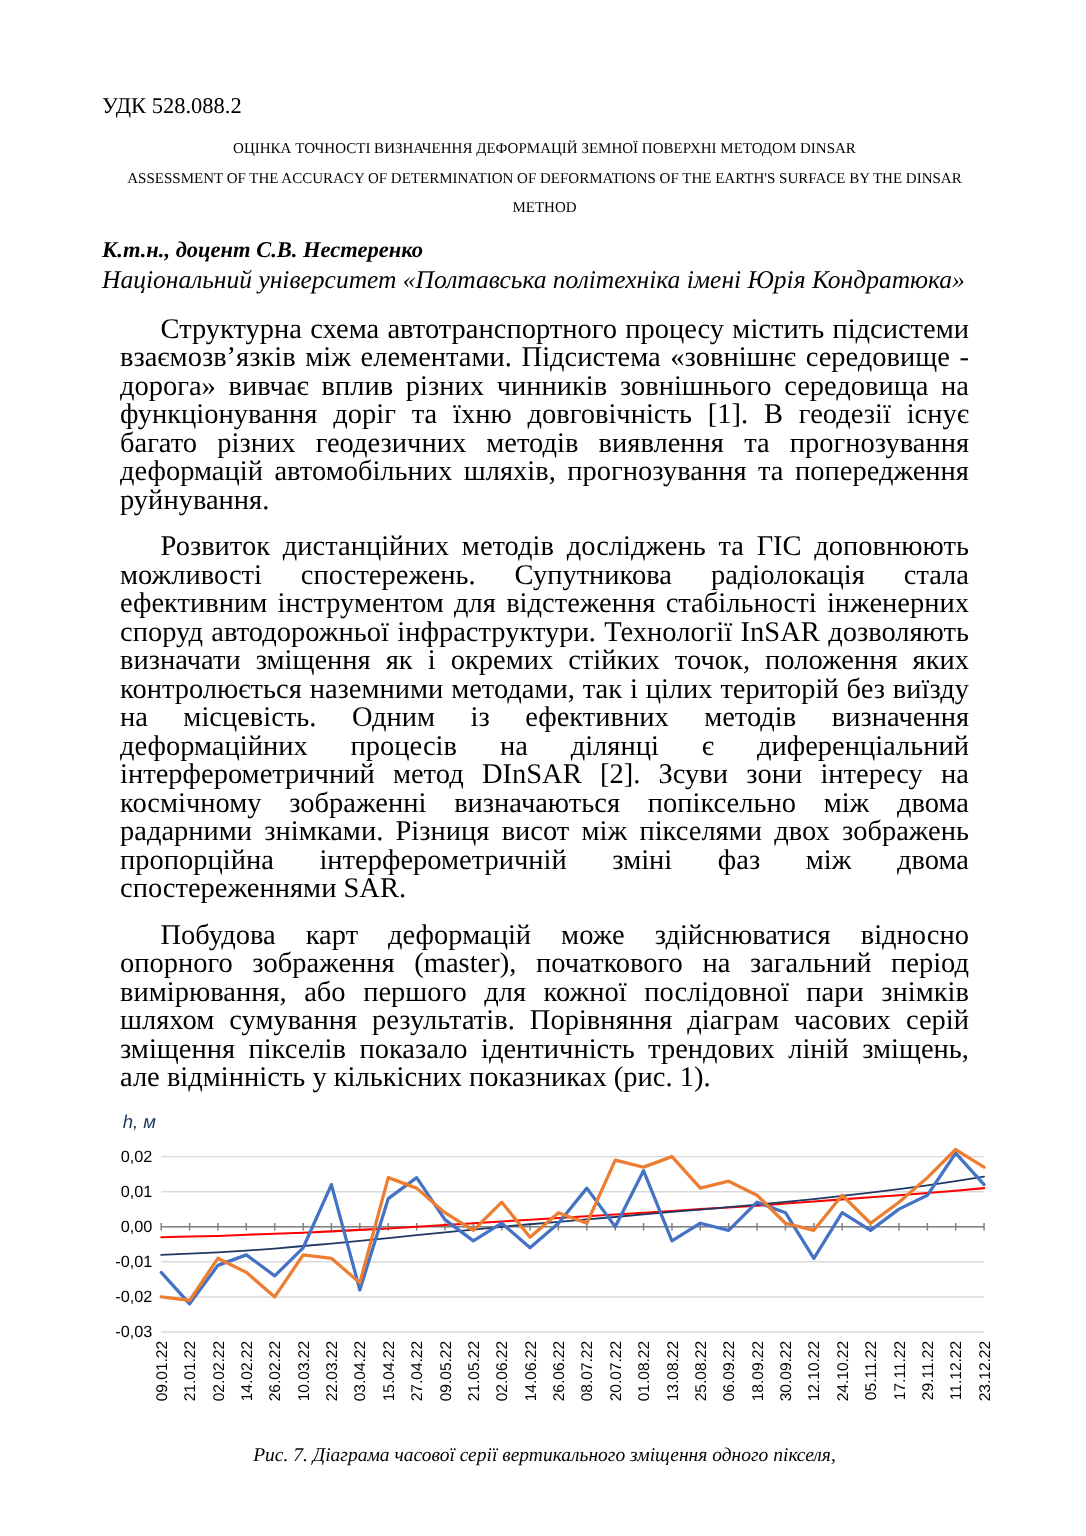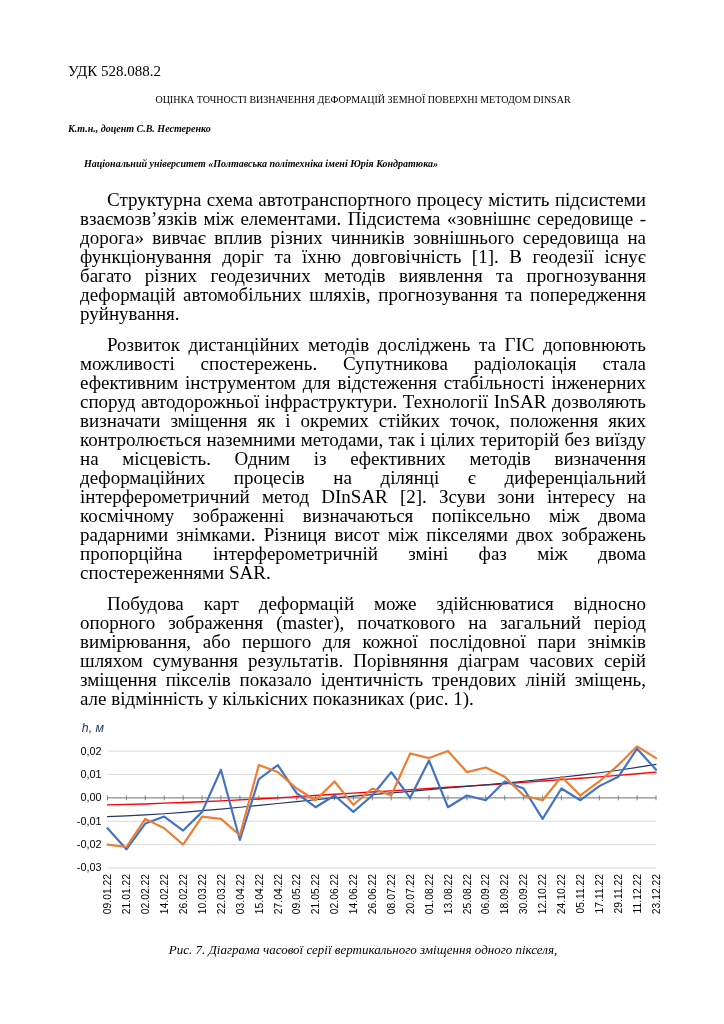--- a/index.html
+++ b/index.html
@@ -9,22 +9,22 @@
     box-sizing:border-box;
     padding:62px 66px 0 68px;
     background:#ffffff;
     font-family:"Liberation Serif", serif;
     color:#000;
     overflow:hidden;
   }
   .udc{font-weight:normal;font-size:15px;line-height:19px;margin:0 0 9px 0;}
   .title{font-weight:normal;font-size:10px;line-height:19.5px;text-align:center;margin:0;}
   .authors{margin-top:9px;}
-  .author-line{font-weight:bold;font-style:italic;font-size:10px;line-height:19.5px;margin:0;}
-  .affil-line{font-style:italic;font-size:10px;line-height:19.5px;margin:16px;font-weight:bold;}
+  .author-line{font-weight:bold;font-style:italic;font-size:15px;line-height:19.5px;margin:0;}
+  .affil-line{font-style:italic;font-size:17px;line-height:19.5px;margin:0;}
   .body-para{
     font-size:19px;line-height:19px;margin:12px;
     text-align:justify;text-indent:27px;
   }
   .body-para.first{margin-top:13px;}
   .figure{margin-top:12px;}
   .chart-wrap{width:592px;margin-left:0;}
   .chart-wrap svg{display:block;}
   svg text{font-family:"Liberation Sans", sans-serif;}
   .caption{
@@ -33,20 +33,21 @@
   }
 </style>
 </head>
 <body>
 
 <div class="page">
 
   <p class="udc">УДК 528.088.2</p>
 
   <h1 class="title">ОЦІНКА ТОЧНОСТІ ВИЗНАЧЕННЯ ДЕФОРМАЦІЙ ЗЕМНОЇ ПОВЕРХНІ МЕТОДОМ DINSAR</h1>
+  <h1 class="title">ASSESSMENT OF THE ACCURACY OF DETERMINATION OF DEFORMATIONS OF THE EARTH'S SURFACE BY THE DINSAR METHOD</h1>
 
   <div class="authors">
     <p class="author-line">К.т.н., доцент С.В. Нестеренко</p>
     <p class="affil-line">Національний університет «Полтавська політехніка імені Юрія Кондратюка»</p>
   </div>
 
   <p class="body-para first">Структурна схема автотранспортного процесу містить підсистеми взаємозв’язків між елементами. Підсистема «зовнішнє середовище - дорога» вивчає вплив різних чинників зовнішнього середовища на функціонування доріг та їхню довговічність [1]. В геодезії існує багато різних геодезичних методів виявлення та прогнозування деформацій автомобільних шляхів, прогнозування та попередження руйнування.</p>
   <p class="body-para">Розвиток дистанційних методів досліджень та ГІС доповнюють можливості спостережень. Супутникова радіолокація стала ефективним інструментом для відстеження стабільності інженерних споруд автодорожньої інфраструктури. Технології InSAR дозволяють визначати зміщення як і окремих стійких точок, положення яких контролюється наземними методами, так і цілих територій без виїзду на місцевість. Одним із ефективних методів визначення деформаційних процесів на ділянці є диференціальний інтерферометричний метод DInSAR [2]. Зсуви зони інтересу на космічному зображенні визначаються попіксельно між двома радарними знімками. Різниця висот між пікселями двох зображень пропорційна інтерферометричній зміні фаз між двома спостереженнями SAR.</p>
   <p class="body-para">Побудова карт деформацій може здійснюватися відносно опорного зображення (master), початкового на загальний період вимірювання, або першого для кожної послідовної пари знімків шляхом сумування результатів. Порівняння діаграм часових серій зміщення пікселів показало ідентичність трендових ліній зміщень, але відмінність у кількісних показниках (рис. 1).</p>
 

